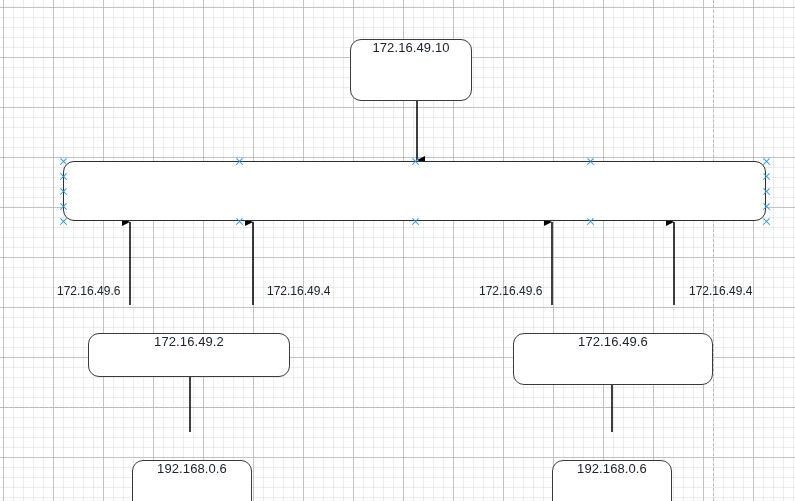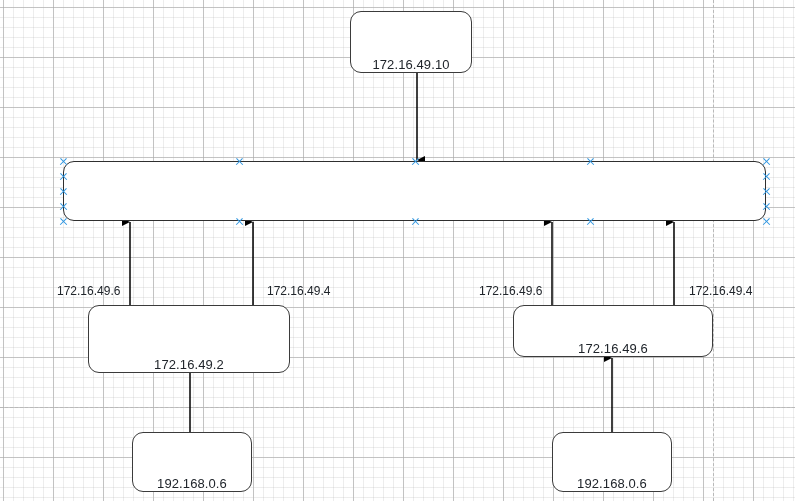--- a/index.html
+++ b/index.html
@@ -51,22 +51,23 @@
     width: 0;
     border-left: 1px dashed #b9b9b9;
   }
   .node {
     position: absolute;
     box-sizing: border-box;
     background: #ffffff;
     border: 1.4px solid #3b3b3b;
     border-radius: 11px;
     display: flex;
-    align-items: flex-end;
+    align-items: flex-start;
     justify-content: center;
+    margin-top: 28px;
   }
   .node-label {
     font-size: 13px;
     color: #20252b;
     letter-spacing: 0.1px;
     white-space: nowrap;
   }
   .bar {
     position: absolute;
     box-sizing: border-box;
@@ -128,21 +129,21 @@
         <line x1="190" x2="190" y1="432" y2="358" stroke="#000000" stroke-width="1.5" marker-end="url(#arrow-up)"></line>
         <line x1="612" x2="612" y1="432" y2="358" stroke="#000000" stroke-width="1.5" marker-end="url(#arrow-up)"></line>
       </g>
   </svg>
 
   <div id="nodes-group">
       <div class="node" style="left: 350px; top: 11px; width: 122px; height: 62px;">
         <span class="node-label">172.16.49.10</span>
       </div>
       <div class="bar" style="left: 63px; top: 161px; width: 703px; height: 60px;"></div>
-      <div class="node" style="left: 88px; top: 305px; width: 202px; height: 68px;">
+      <div class="node" style="left: 88px; top: 305px; width: 202px; height: 44px;">
         <span class="node-label">172.16.49.2</span>
       </div>
       <div class="node" style="left: 513px; top: 305px; width: 200px; height: 52px;">
         <span class="node-label">172.16.49.6</span>
       </div>
       <div class="node" style="left: 132px; top: 432px; width: 120px; height: 60px;">
         <span class="node-label">192.168.0.6</span>
       </div>
       <div class="node" style="left: 552px; top: 432px; width: 120px; height: 60px;">
         <span class="node-label">192.168.0.6</span>

